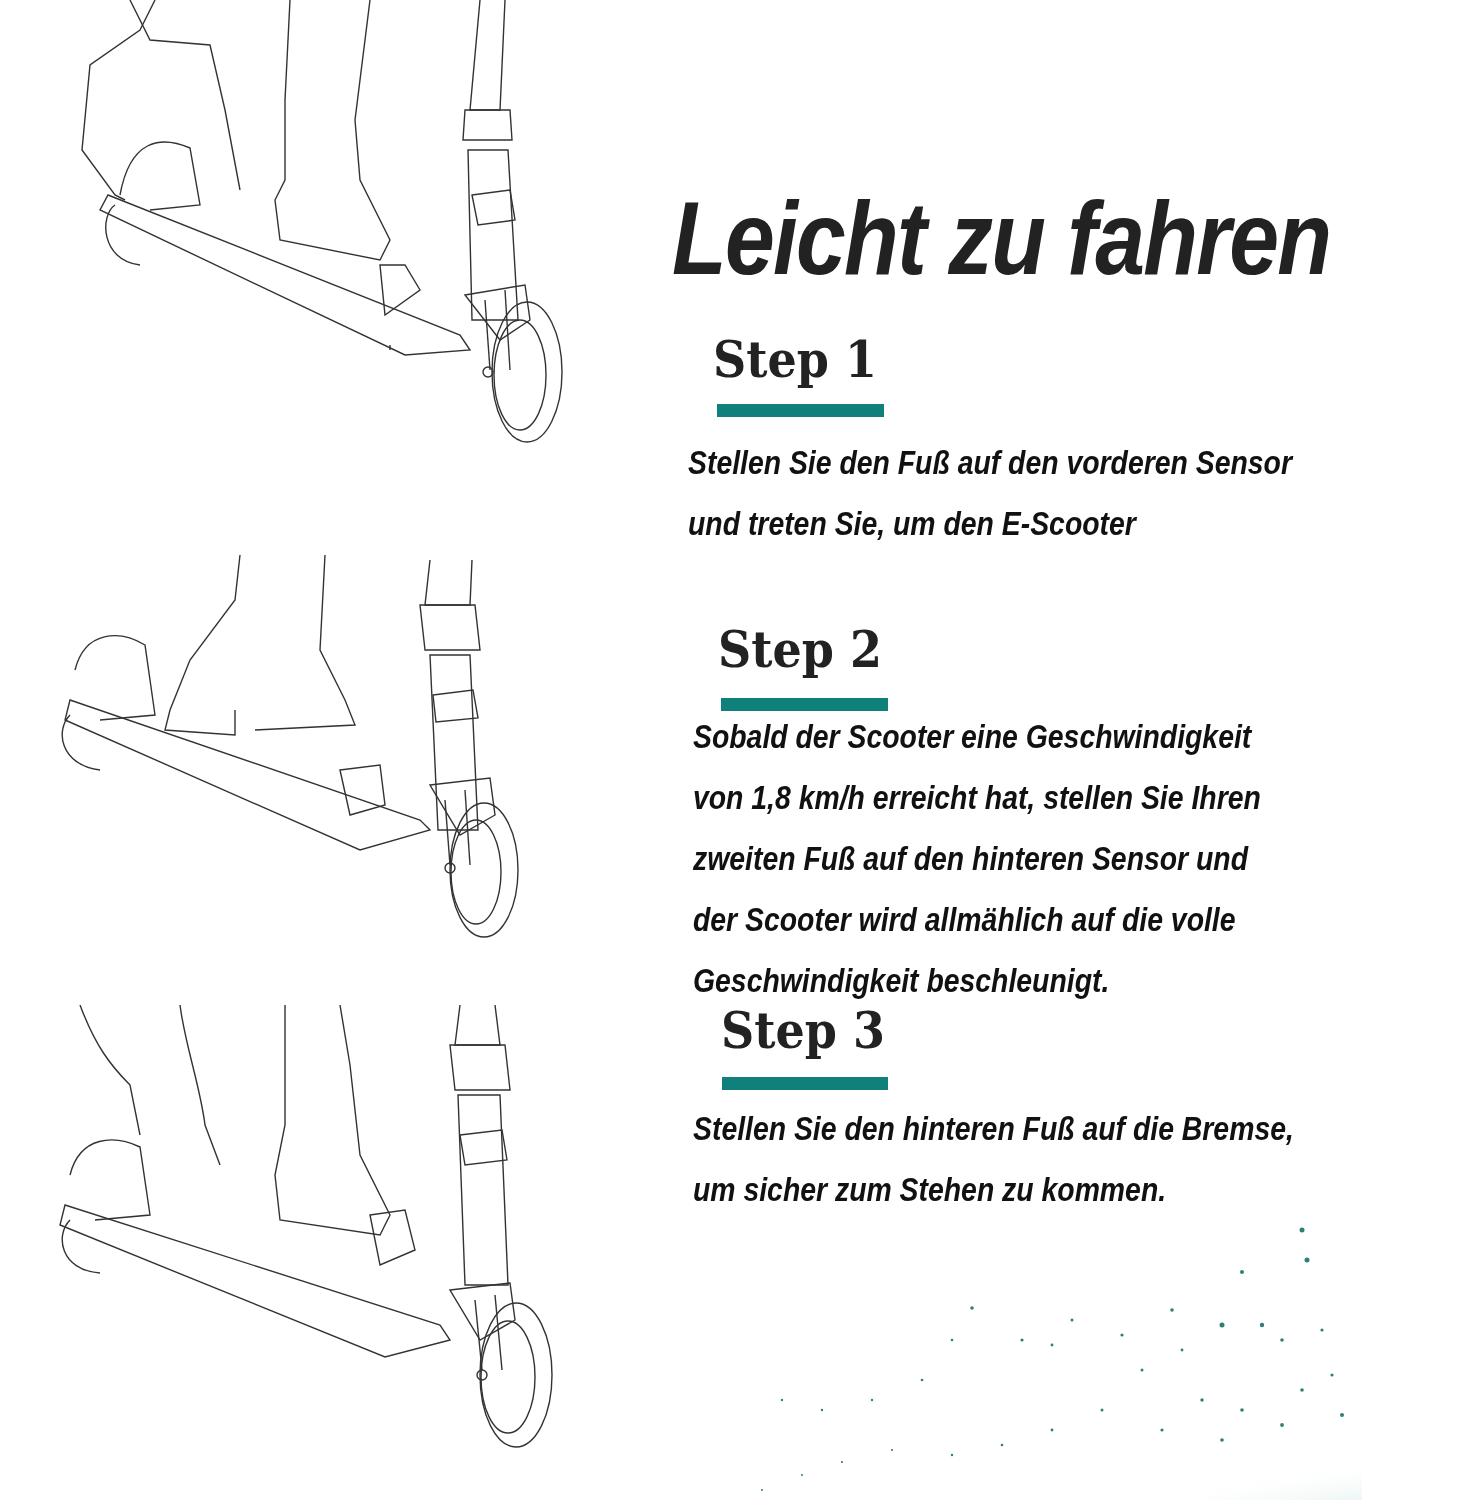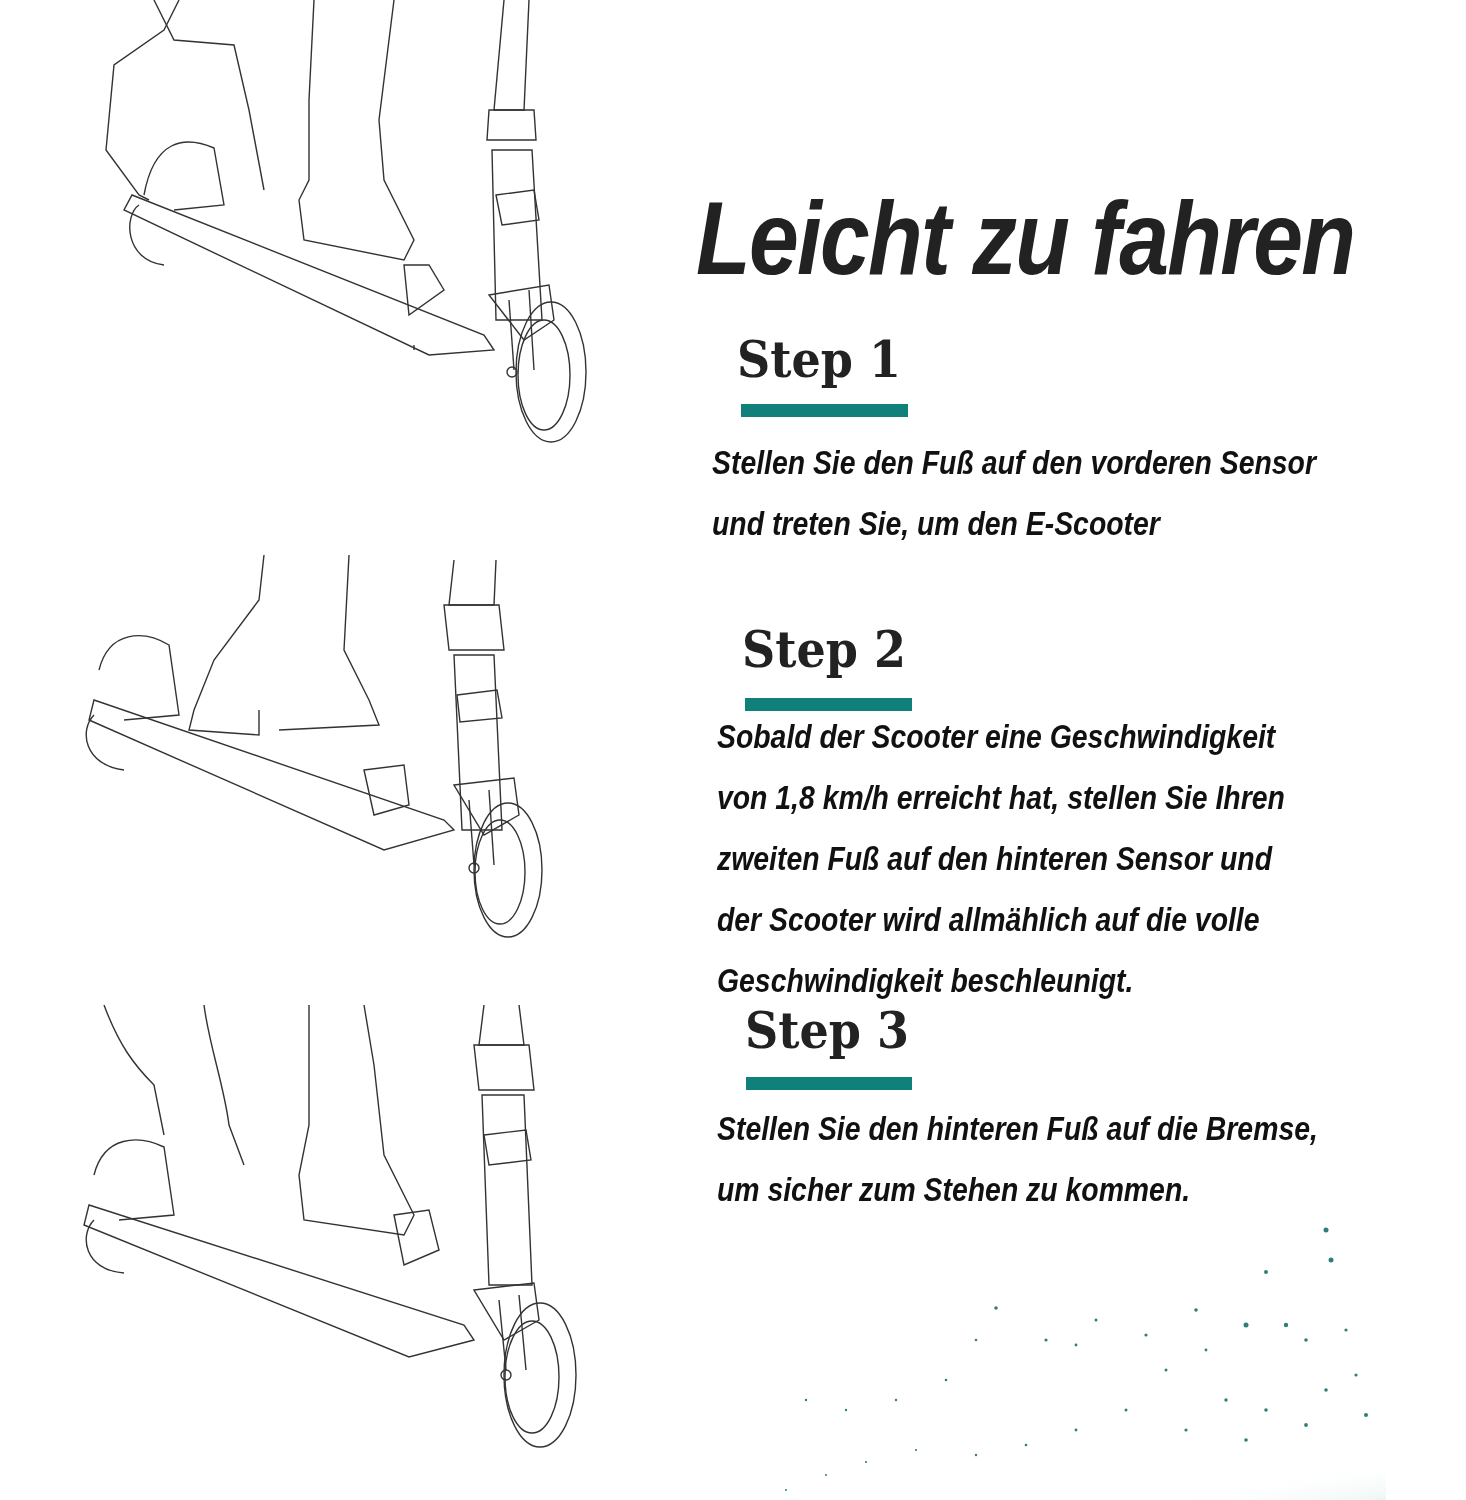--- a/index.html
+++ b/index.html
@@ -1,16 +1,16 @@
 <!DOCTYPE html>
 <html><head>
   <meta charset="utf-8">
   <style>
     html, body { margin: 0; padding: 0; background: #ffffff; }
-    .page { position: relative; width: 1362px; height: 1500px; overflow: hidden; background: #ffffff; margin-left: 24px; }
+    .page { position: relative; width: 1362px; height: 1500px; overflow: hidden; background: #ffffff; }
     .illus { position: absolute; }
     .illus svg { display: block; }
     .title {
       position: absolute; left: 672px; top: 186px;
       font-family: "Liberation Sans", sans-serif; font-weight: bold; font-style: italic;
       font-size: 104px; line-height: 1; color: #222222; letter-spacing: -2px;
       transform: scaleX(0.86); transform-origin: left top; white-space: nowrap;
     }
     .step-head {
       position: absolute; font-family: "DejaVu Serif", serif; font-weight: bold;

